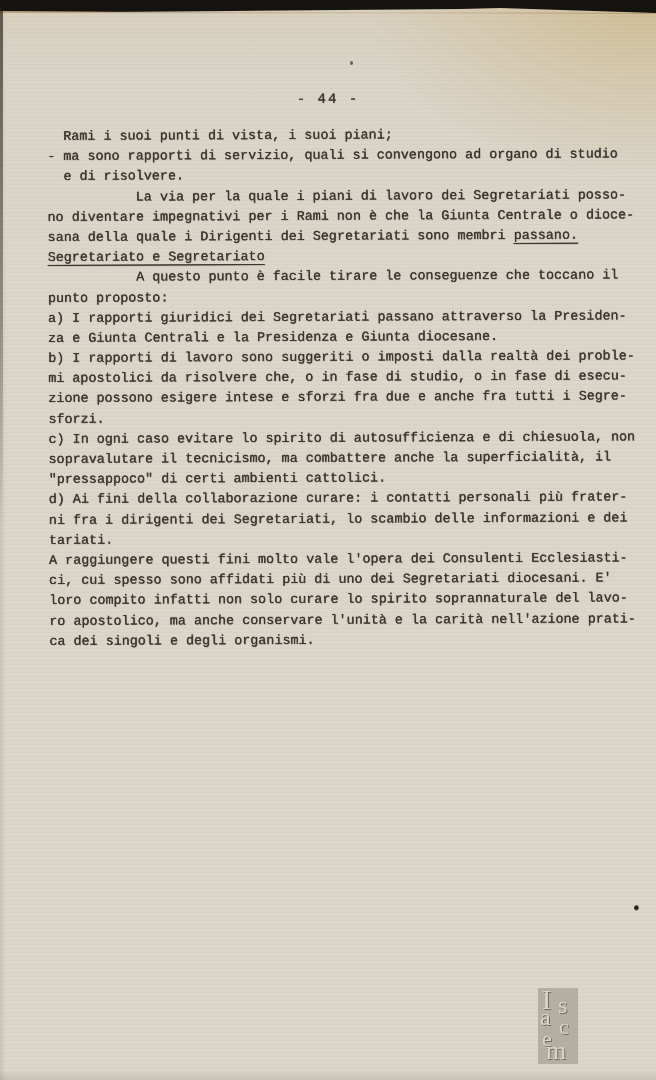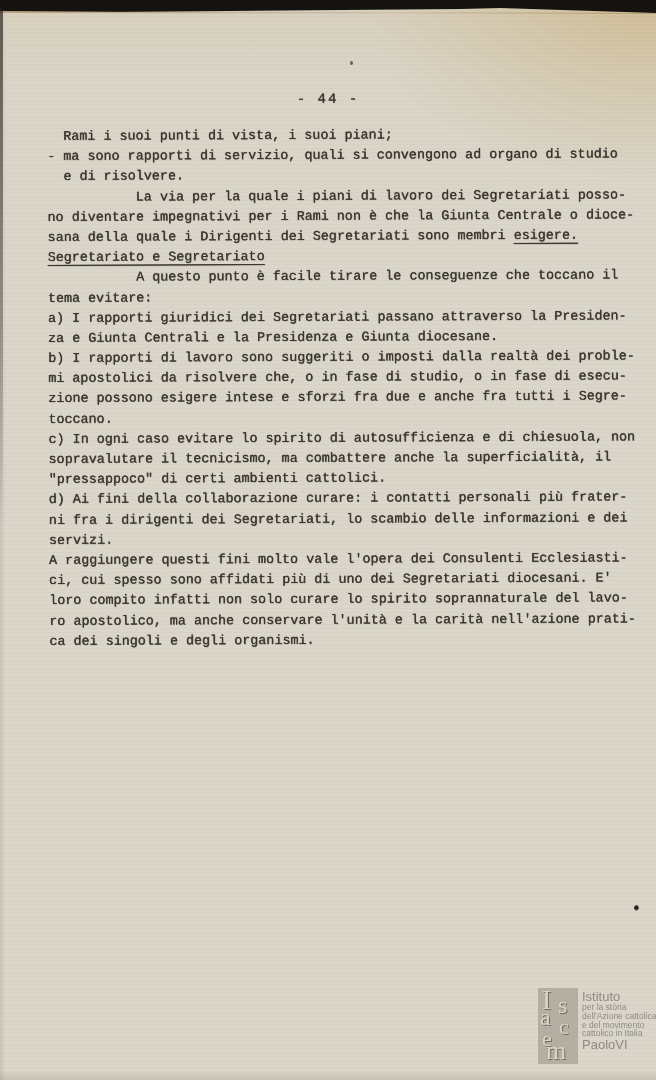--- a/index.html
+++ b/index.html
@@ -62,58 +62,50 @@
   <div class="left-edge"></div>
 
   <div class="typewriter">
     <div class="page-number">- 44 -</div>
     <div class="doc-lines">
         <div class="line"><span>  Rami i suoi punti di vista, i suoi piani;</span></div>
         <div class="line"><span>- ma sono rapporti di servizio, quali si convengono ad organo di studio</span></div>
         <div class="line"><span>  e di risolvere.</span></div>
         <div class="line"><span>           La via per la quale i piani di lavoro dei Segretariati posso-</span></div>
         <div class="line"><span>no diventare impegnativi per i Rami non è che la Giunta Centrale o dioce-</span></div>
-        <div class="line"><span>sana della quale i Dirigenti dei Segretariati sono membri </span><span class="u">esigere.</span></div>
+        <div class="line"><span>sana della quale i Dirigenti dei Segretariati sono membri </span><span class="u">passano.</span></div>
         <div class="line"><span class="u">Segretariato e Segretariato</span></div>
         <div class="line"><span>           A questo punto è facile tirare le conseguenze che toccano il</span></div>
-        <div class="line"><span>tema evitare:</span></div>
+        <div class="line"><span>punto proposto:</span></div>
         <div class="line"><span>a) I rapporti giuridici dei Segretariati passano attraverso la Presiden-</span></div>
         <div class="line"><span>za e Giunta Centrali e la Presidenza e Giunta diocesane.</span></div>
         <div class="line"><span>b) I rapporti di lavoro sono suggeriti o imposti dalla realtà dei proble-</span></div>
         <div class="line"><span>mi apostolici da risolvere che, o in fase di studio, o in fase di esecu-</span></div>
         <div class="line"><span>zione possono esigere intese e sforzi fra due e anche fra tutti i Segre-</span></div>
-        <div class="line"><span>toccano.</span></div>
+        <div class="line"><span>sforzi.</span></div>
         <div class="line"><span>c) In ogni caso evitare lo spirito di autosufficienza e di chiesuola, non</span></div>
         <div class="line"><span>sopravalutare il tecnicismo, ma combattere anche la superficialità, il</span></div>
         <div class="line"><span>"pressappoco" di certi ambienti cattolici.</span></div>
         <div class="line"><span>d) Ai fini della collaborazione curare: i contatti personali più frater-</span></div>
         <div class="line"><span>ni fra i dirigenti dei Segretariati, lo scambio delle informazioni e dei</span></div>
-        <div class="line"><span>servizi.</span></div>
+        <div class="line"><span>tariati.</span></div>
         <div class="line"><span>A raggiungere questi fini molto vale l'opera dei Consulenti Ecclesiasti-</span></div>
         <div class="line"><span>ci, cui spesso sono affidati più di uno dei Segretariati diocesani. E'</span></div>
         <div class="line"><span>loro compito infatti non solo curare lo spirito soprannaturale del lavo-</span></div>
         <div class="line"><span>ro apostolico, ma anche conservare l'unità e la carità nell'azione prati-</span></div>
         <div class="line"><span>ca dei singoli e degli organismi.</span></div>
       </div>
   </div>
 
   <div class="speck1"></div>
   <div class="speck2"></div>
 
   <div class="watermark">
     <div class="wm-logo">
       <span class="wm-l0">I</span>
       <span class="wm-l1">s</span>
       <span class="wm-l2">a</span>
       <span class="wm-l3">c</span>
       <span class="wm-l4">e</span>
       <span class="wm-l5">m</span>
     </div>
-    <div class="wm-text">
-      <div class="wm-big">Istituto</div>
-      <div class="wm-small">per la stòria</div>
-      <div class="wm-small">dell'Azione cattolica</div>
-      <div class="wm-small">e del movimento</div>
-      <div class="wm-small">cattolico in Italia</div>
-      <div class="wm-big">PaoloVI</div>
-    </div>
   </div>
 </div>
 
 </body></html>

